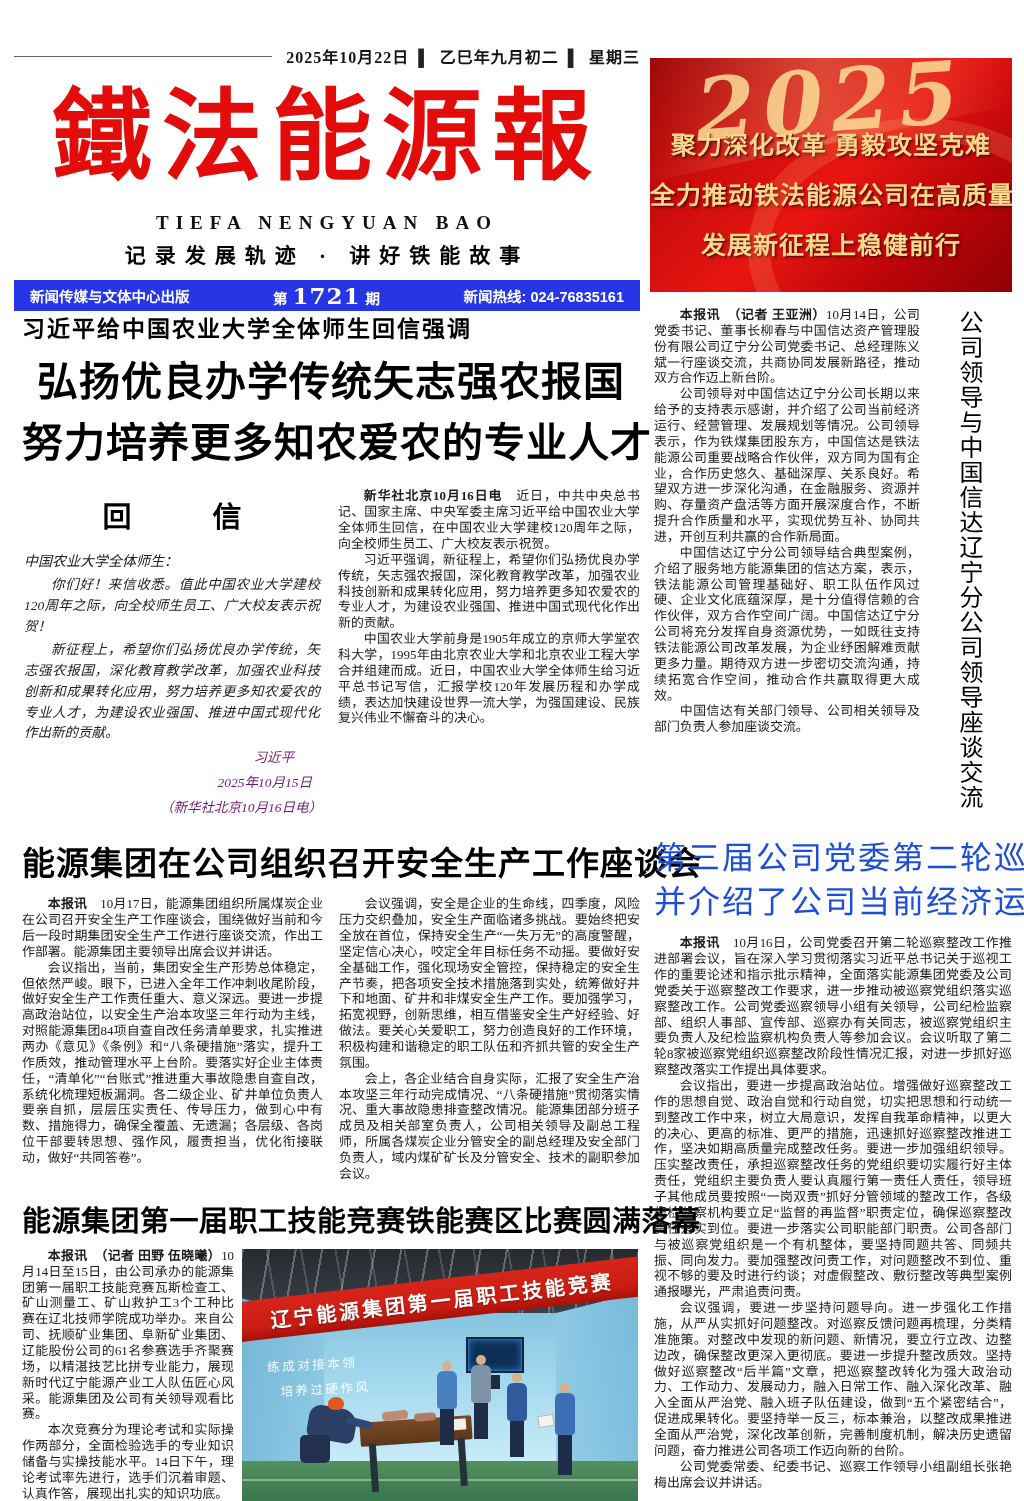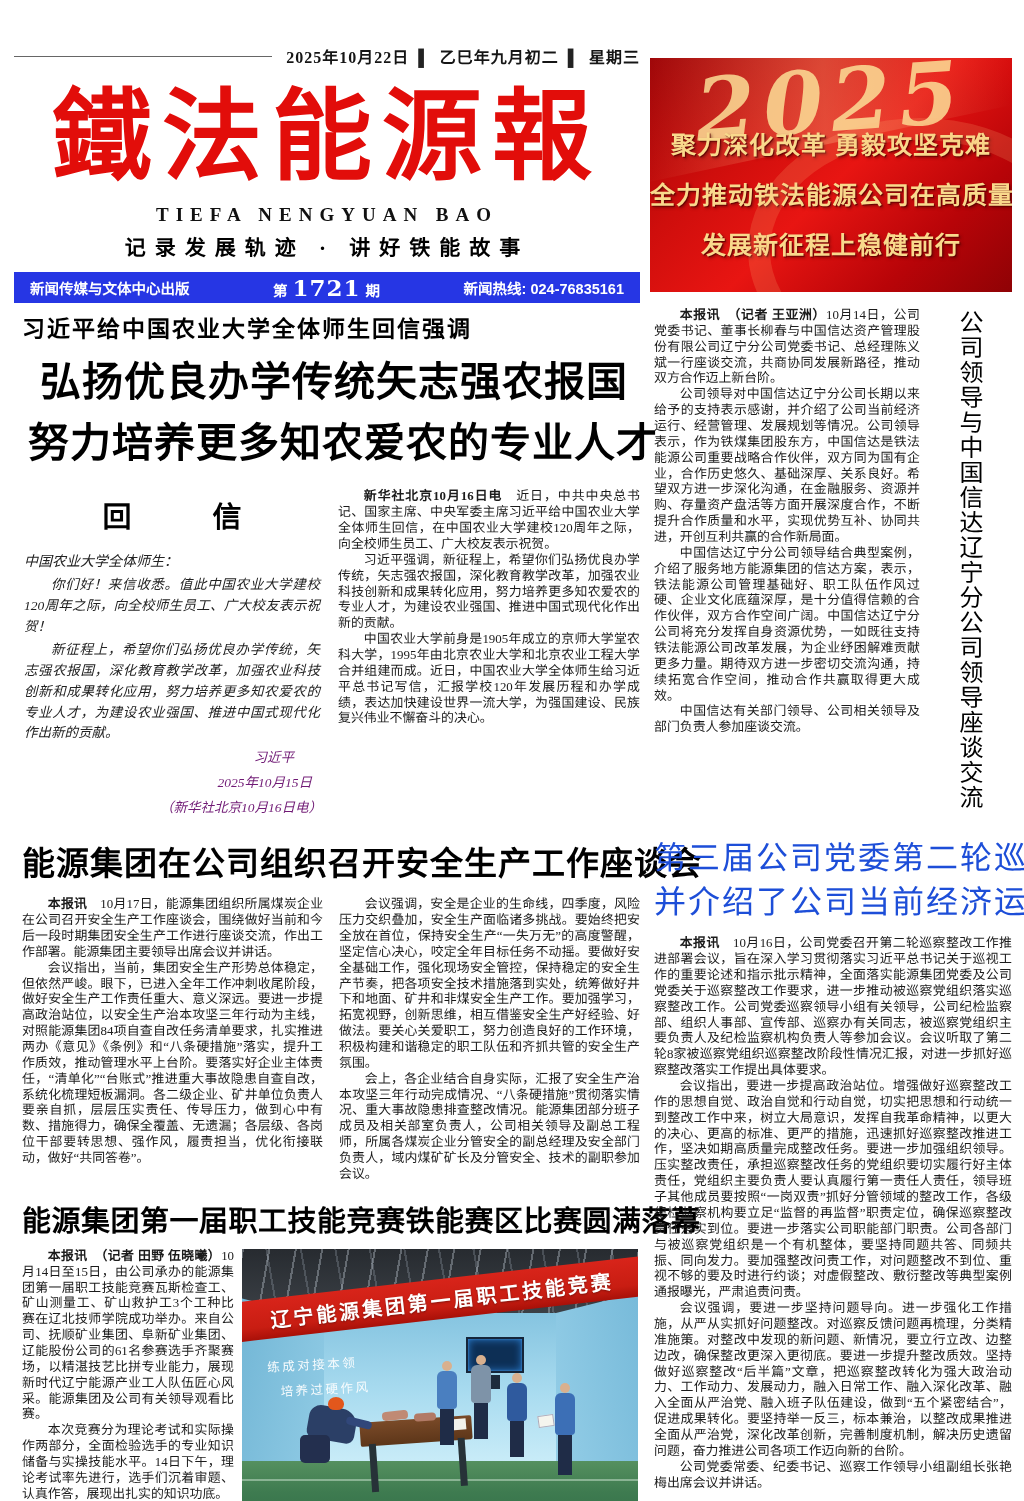--- a/index.html
+++ b/index.html
@@ -20,21 +20,21 @@
   .header{position:absolute;left:0;top:0;width:648px;padding:44px 8px 0 14px;}
   .dateline-row{display:flex;align-items:center;margin-bottom:4px;}
   .dateline-rule{flex:1;border-top:1.6px solid #666;margin-right:14px;}
   .dateline{font-size:16px;font-weight:bold;color:#151515;letter-spacing:1px;white-space:nowrap;}
   .dateline .bar{display:inline-block;margin:0 9px;font-weight:900;color:#222;}
   .paper-title{
     text-align:center;font-family:"DejaVu Serif","Liberation Serif",serif;
     font-size:100px;line-height:1.28;font-weight:bold;color:var(--masthead-red);
     letter-spacing:10px;white-space:nowrap;
   }
-  .paper-pinyin{text-align:center;font-size:19px;font-weight:600;letter-spacing:7px;color:#111;margin-top:4px;}
+  .paper-pinyin{text-align:center;font-size:19px;font-weight:600;letter-spacing:7px;color:#111;margin-top:12px;}
   .paper-slogan{text-align:center;font-size:21px;font-weight:bold;letter-spacing:9px;color:#000;margin-top:5px;}
   .info-bar{
     margin-top:11px;height:31px;background:var(--info-blue);color:#fff;
     display:flex;align-items:center;justify-content:space-between;padding:0 16px;
     font-family:"Liberation Sans","DejaVu Sans",sans-serif;font-size:14.5px;font-weight:bold;
   }
   .issue-group{display:flex;align-items:baseline;}
   .issue-number{font-family:"DejaVu Serif",serif;font-size:23px;font-weight:900;letter-spacing:1px;margin:0 5px;}
   
   .promo{
@@ -70,21 +70,21 @@
     font-size:12.9px;line-height:1.23;text-align:justify;text-indent:2em;margin:0;color:var(--ink);
   }
   .body p .lead-in{font-weight:bold;}
   
   .kicker{
     font-family:"Liberation Sans","DejaVu Sans",sans-serif;
     font-size:23px;font-weight:600;letter-spacing:2px;margin:2px 0 8px;color:#000;white-space:nowrap;
   }
   .headline{
     text-align:center;font-family:"Liberation Sans","DejaVu Sans",sans-serif;
-    font-size:41px;font-weight:900;line-height:1.48;letter-spacing:1px;color:#000;white-space:nowrap;margin-left:6px;
+    font-size:41px;font-weight:900;line-height:1.48;letter-spacing:1px;color:#000;white-space:nowrap;
   }
   .lead-body{display:flex;gap:16px;margin-top:16px;}
   .letter{width:300px;flex-shrink:0;}
   .letter-title{
     text-align:center;font-family:"Liberation Sans","DejaVu Sans",sans-serif;
     font-size:29px;font-weight:900;letter-spacing:26px;text-indent:26px;margin:4px 0 16px;color:#000;
   }
   .letter p{font-style:italic;font-size:13.5px;line-height:1.55;margin:2px;text-align:justify;color:#222;}
   .letter p.indent{text-indent:2em;}
   .letter .salutation{font-size:14px;}

